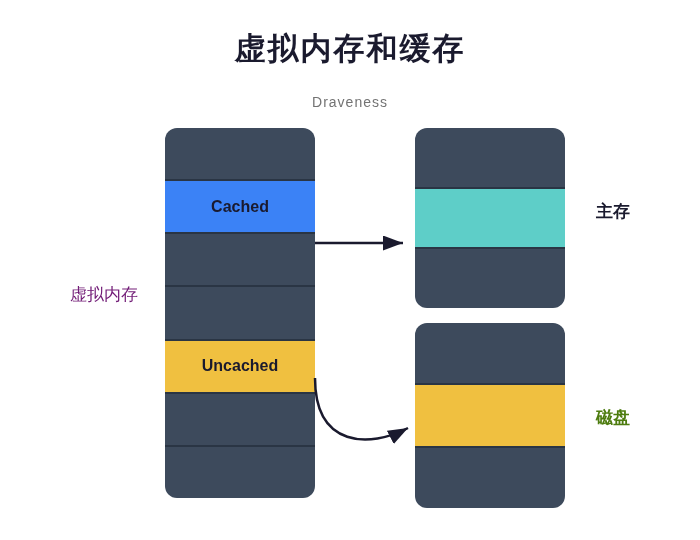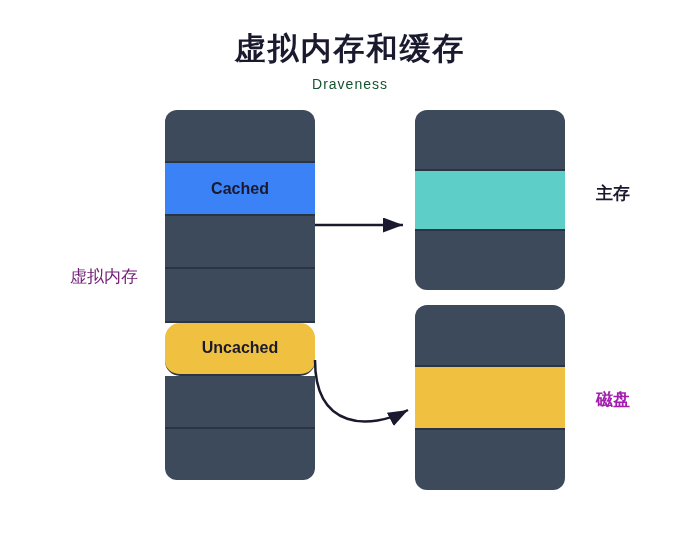--- a/index.html
+++ b/index.html
@@ -17,22 +17,22 @@
     #main-title {
       font-size: 31px;
       font-weight: 700;
       color: #1a1a2e;
       margin-top: 28px;
       letter-spacing: 2px;
     }
 
     #subtitle {
       font-size: 14px;
-      color: #14532d;
-      margin-top: 6px;
+      color: #737373;
+      margin-top: 24px;
       letter-spacing: 1px;
     }
 
     #diagram-area {
       position: relative;
       width: 560px;
       height: 370px;
       margin-top: 18px;
     }
 
@@ -129,21 +129,21 @@
       color: #1a1a2e;
       margin-left: 20px;
     }
 
     #disk-label {
       position: absolute;
       right: 0px;
       top: 278px;
       font-size: 17px;
       font-weight: 700;
-      color: #a21caf;
+      color: #4d7c0f;
     }
 
     
     .arrow-svg {
       position: absolute;
       pointer-events: none;
     }
 
     
     #gap-line {
@@ -170,21 +170,21 @@
     <div class="block"></div>
 
     <div class="block block-cached" style="position:relative;">
       <span class="block-label">Cached</span>
     </div>
 
     <div class="block"></div>
 
     <div class="block"></div>
 
-    <div class="block block-uncached" style="position:relative;border-radius:15px;">
+    <div class="block block-uncached" style="position:relative;">
       <span class="block-label">Uncached</span>
     </div>
 
     <div class="block"></div>
 
     <div class="block"></div>
   </div>
 
   <div id="right-top" style="position: absolute; left: 345px; top: 0px; border-radius: 12px;">
     <div class="block"></div>

